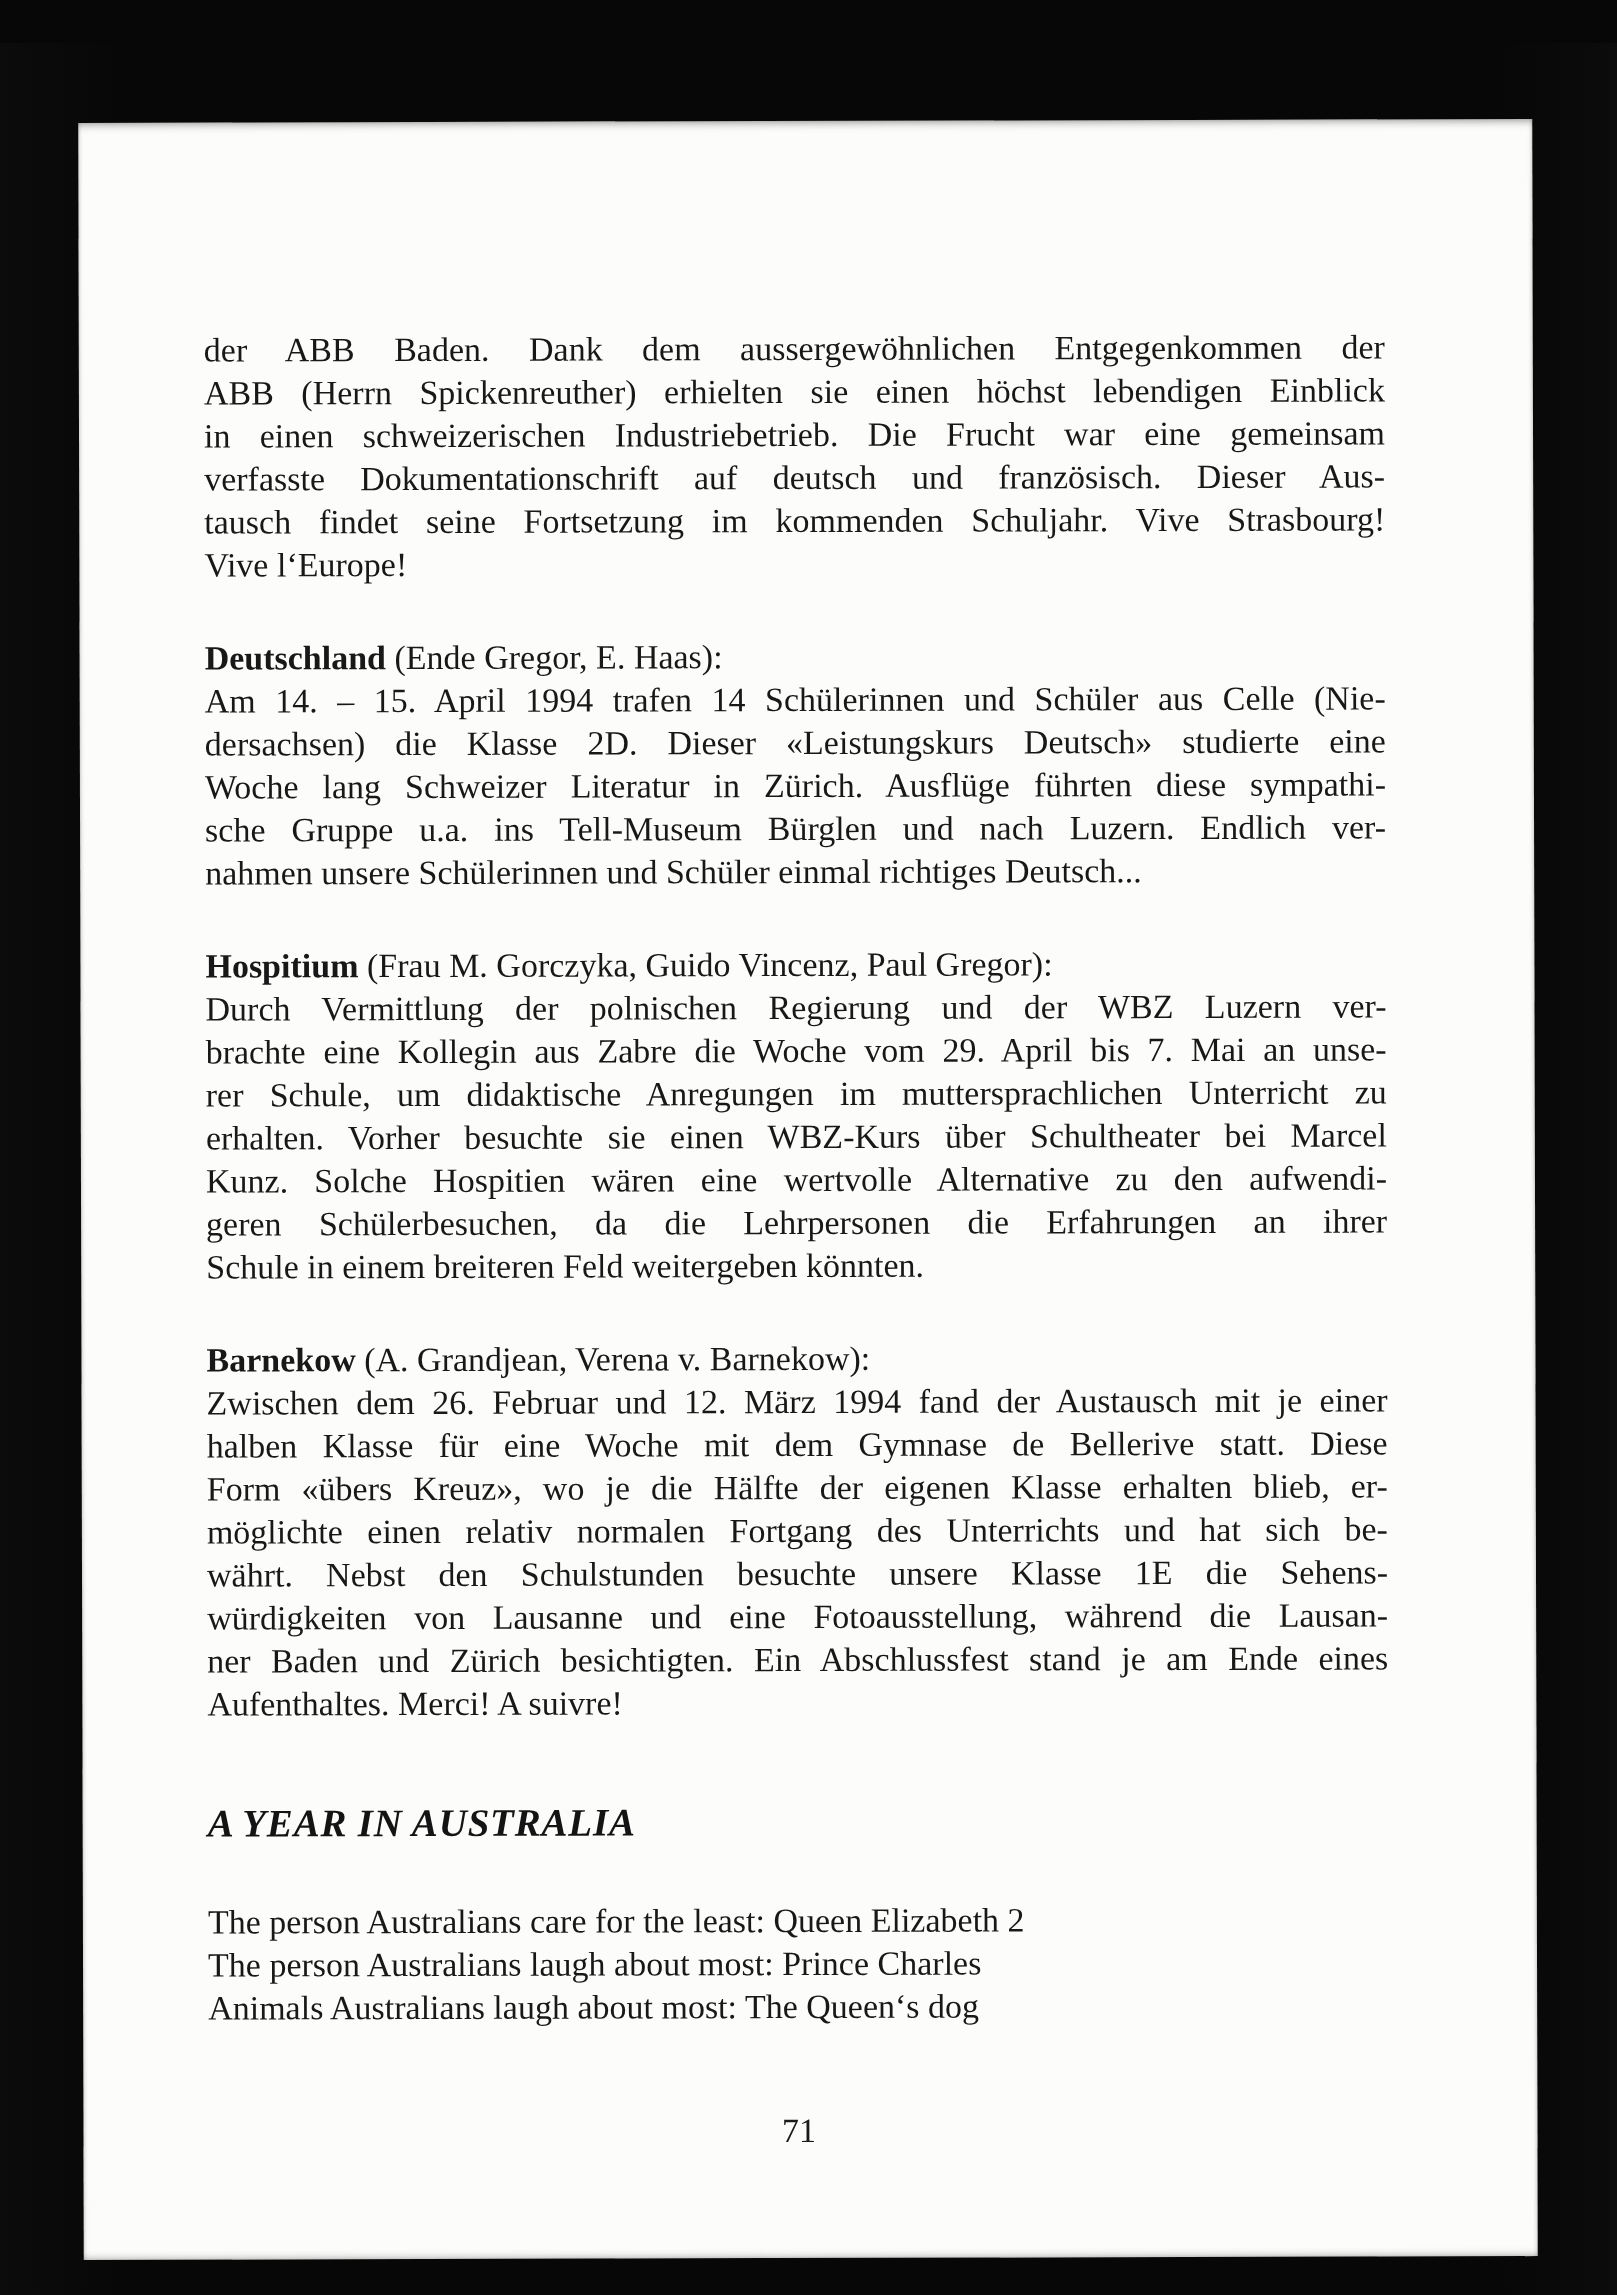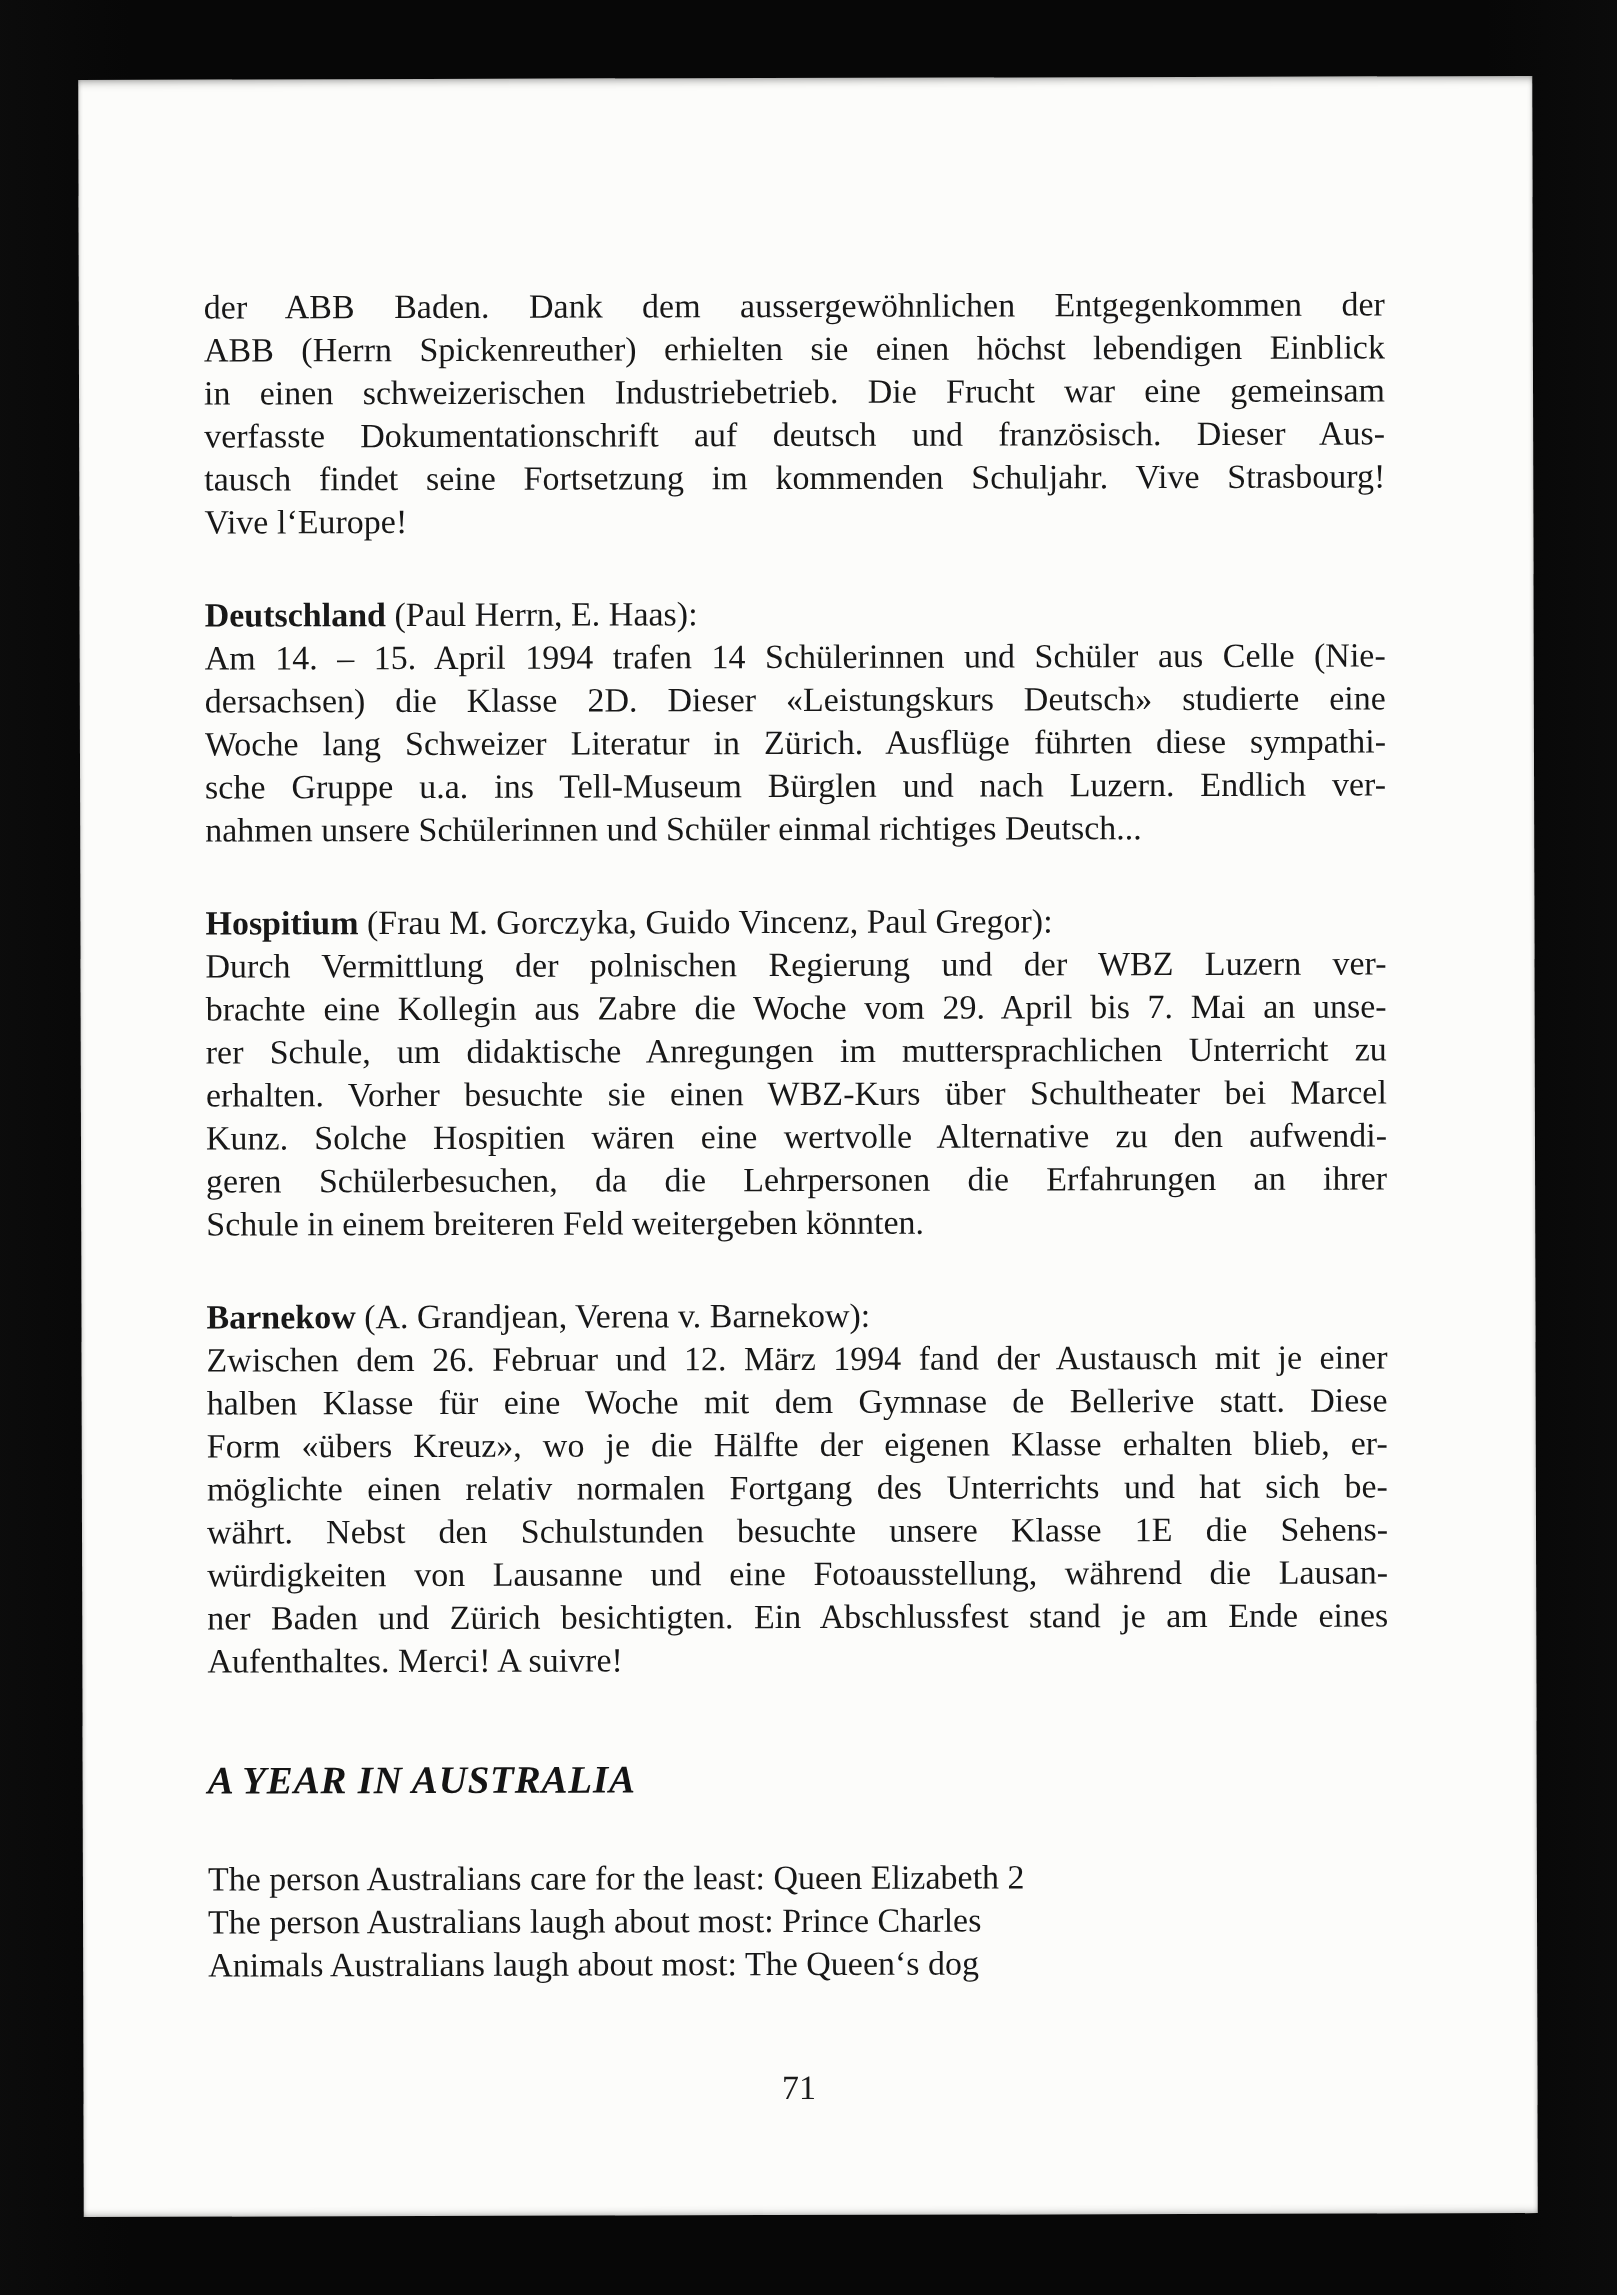--- a/index.html
+++ b/index.html
@@ -9,20 +9,21 @@
     height: 2295px;
     background: #070707;
     overflow: hidden;
   }
   .scan {
     position: absolute;
     inset: 0;
     background:
       linear-gradient(90deg, rgba(20,20,20,.35) 0%, rgba(0,0,0,0) 8%, rgba(0,0,0,0) 92%, rgba(22,22,22,.3) 100%),
       #070707;
+    margin-top: 43px;
   }
   .page {
     position: absolute;
     left: 81px;
     top: 78px;
     width: 1454px;
     height: 2137px;
     background: #fcfcfa;
     transform: rotate(-0.15deg);
     box-shadow:
@@ -71,21 +72,21 @@
       <div class="para">
         <div class="ln just">der ABB Baden. Dank dem aussergewöhnlichen Entgegenkommen der</div>
         <div class="ln just">ABB (Herrn Spickenreuther) erhielten sie einen höchst lebendigen Einblick</div>
         <div class="ln just">in einen schweizerischen Industriebetrieb. Die Frucht war eine gemeinsam</div>
         <div class="ln just">verfasste Dokumentationschrift auf deutsch und französisch. Dieser Aus-</div>
         <div class="ln just">tausch findet seine Fortsetzung im kommenden Schuljahr. Vive Strasbourg!</div>
         <div class="ln left">Vive l‘Europe!</div>
       </div>
 
       <div class="para">
-        <div class="ln left"><span class="sec-title">Deutschland</span><span> (Paul Herrn, E. Haas):</span></div>
+        <div class="ln left"><span class="sec-title">Deutschland</span><span> (Ende Gregor, E. Haas):</span></div>
         <div class="ln just">Am 14. – 15. April 1994 trafen 14 Schülerinnen und Schüler aus Celle (Nie-</div>
         <div class="ln just">dersachsen) die Klasse 2D. Dieser «Leistungskurs Deutsch» studierte eine</div>
         <div class="ln just">Woche lang Schweizer Literatur in Zürich. Ausflüge führten diese sympathi-</div>
         <div class="ln just">sche Gruppe u.a. ins Tell-Museum Bürglen und nach Luzern. Endlich ver-</div>
         <div class="ln left">nahmen unsere Schülerinnen und Schüler einmal richtiges Deutsch...</div>
       </div>
 
       <div class="para">
         <div class="ln left"><span class="sec-title">Hospitium</span><span> (Frau M. Gorczyka, Guido Vincenz, Paul Gregor):</span></div>
         <div class="ln just">Durch Vermittlung der polnischen Regierung und der WBZ Luzern ver-</div>

